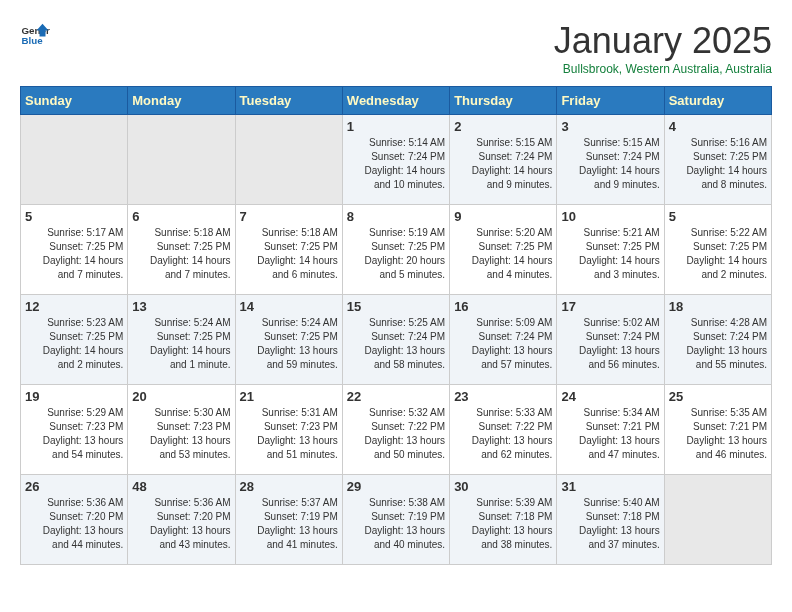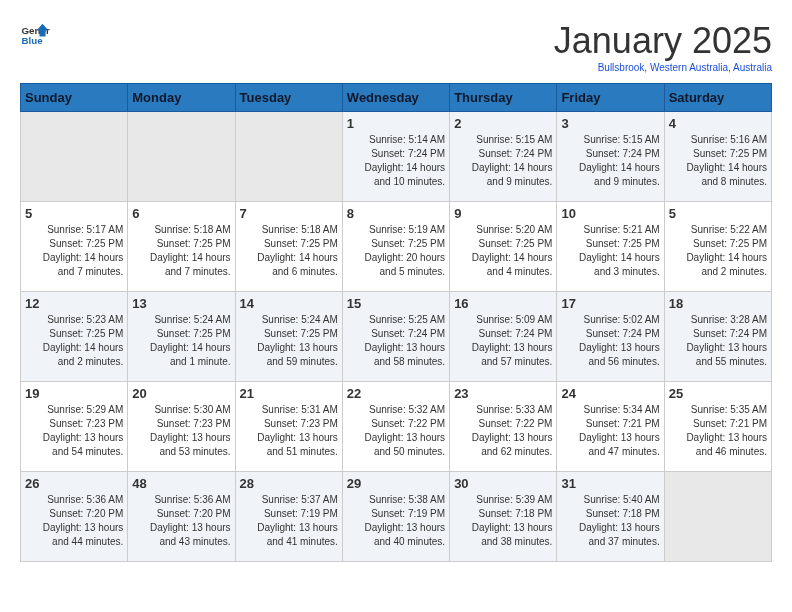--- a/index.html
+++ b/index.html
@@ -27,31 +27,31 @@
     }
     .title-block {
       text-align: right;
     }
     .calendar-title {
       font-size: 36px;
       font-weight: normal;
       color: #333;
     }
     .calendar-subtitle {
-      font-size: 10px;
-      color: #1d4ed8;
+      font-size: 12px;
+      color: #15803d;
     }
     table {
       width: 100%;
       border-collapse: collapse;
       table-layout: fixed;
     }
     thead th {
       background-color: #2a7abf;
-      color: #0f172a;
+      color: #fef9c3;
       font-size: 13px;
       font-weight: bold;
       padding: 6px 4px;
       text-align: left;
       border: 1px solid #1a5a9f;
       margin-top: 48px;
     }
     tbody td {
       border: 1px solid #ccc;
       vertical-align: top;
@@ -252,21 +252,21 @@
         <span class="day-number">17</span>
         <div class="day-info">
           <span>Sunrise: 5:02 AM</span><br>
           <span>Sunset: 7:24 PM</span><br>
           <span>Daylight: 13 hours and 56 minutes.</span>
         </div>
       </td>
         <td>
         <span class="day-number">18</span>
         <div class="day-info">
-          <span>Sunrise: 3:28 AM</span><br>
+          <span>Sunrise: 4:28 AM</span><br>
           <span>Sunset: 7:24 PM</span><br>
           <span>Daylight: 13 hours and 55 minutes.</span>
         </div>
       </td>
       </tr>
       <tr>
         <td>
         <span class="day-number">19</span>
         <div class="day-info">
           <span>Sunrise: 5:29 AM</span><br>

